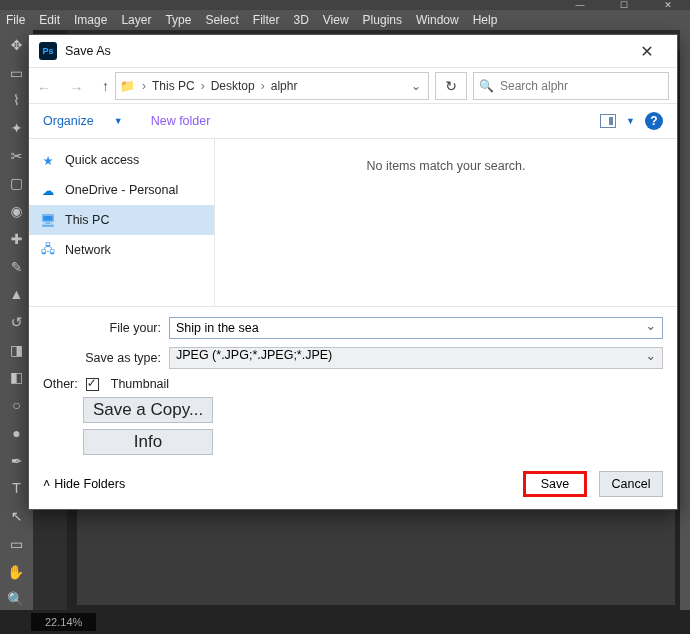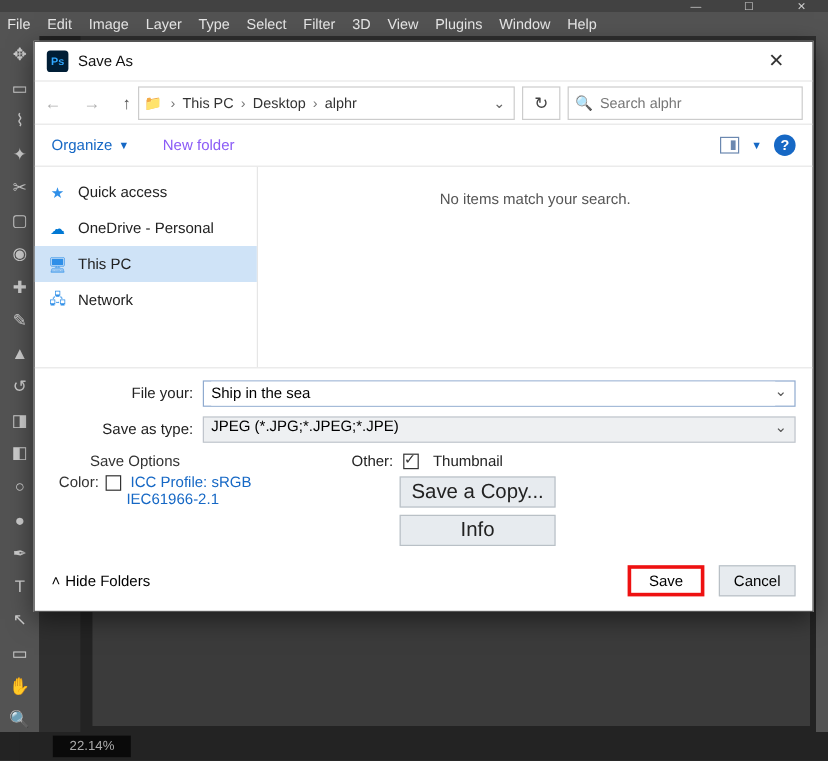--- a/index.html
+++ b/index.html
@@ -8,21 +8,21 @@
 
 .ps-titlebar { background: #424242; height: 10px; display: flex; justify-content: flex-end; align-items: center; }
 .ps-titlebar .wc { width: 44px; height: 10px; color:#ccc; font-size:9px; display:flex; align-items:center; justify-content:center; }
 .ps-menubar { background: #535353; height: 20px; display: flex; align-items: center; padding: 0 6px; gap: 14px; color:#e6e6e6; font-size:12px; }
 .ps-menubar .mi { cursor: default; }
 
 .ps-workspace { background:#232323; position:absolute; top:30px; bottom:0; left:0; right:0; }
 .ps-toolcol { position:absolute; left:0; top:0; width:33px; bottom:24px; background:#535353; display:flex; flex-direction:column; align-items:center; padding-top:4px; gap:6px;}
 .ps-toolcol .tool { width:22px; height:22px; color:#ccc; font-size:14px; display:flex; align-items:center; justify-content:center; }
 .ps-right { position:absolute; right:0; top:0; bottom:24px; width:10px; background:#535353; }
-.ps-statusbar { position:absolute; bottom:0; left:16px; right:0; height:24px; background:#232323; color:#aaa; font-size:11px; display:flex; align-items:center; }
+.ps-statusbar { position:absolute; bottom:0; left:3px; right:0; height:24px; background:#232323; color:#aaa; font-size:11px; display:flex; align-items:center; }
 .ps-statusbar .zoom { background:#0a0a0a; padding:3px 14px; margin-left:28px; }
 .ps-statusbar .dims { background:#0a0a0a; padding:3px 14px; margin-left:10px; }
 .doc-area { position:absolute; left:33px; right:10px; top:0; bottom:24px; background:#232323; }
 .ruler-h { position:absolute; left:34px; right:0; height:20px; top:0; background:#2f2f2f; }
 .ruler-v { position:absolute; left:0; width:34px; top:20px; bottom:0; background:#2f2f2f; }
 .canvas { position:absolute; left:44px; right:5px; top:25px; bottom:5px; background:#3b3b3b; }
 
 
 .dialog { position:absolute; left:28px; top:34px; width:650px; height:476px; background:#fff; border:1px solid #555; box-shadow:0 6px 20px rgba(0,0,0,.5); display:flex; flex-direction:column; }
 .dlg-title { height:32px; display:flex; align-items:center; padding:0 10px; font-size:12.5px; color:#111; }
@@ -36,21 +36,21 @@
 .crumb-icon { width:24px; display:flex; justify-content:center; color:#f4c04e; }
 .crumb { padding:0 4px; }
 .crumb-sep { color:#777; padding:0 2px; }
 .crumb-chev { margin-left:auto; width:24px; text-align:center; color:#666; }
 .refresh { border:1px solid #ccc; height:28px; width:32px; display:flex; align-items:center; justify-content:center; color:#444; font-size:14px; }
 .search-box { border:1px solid #ccc; height:28px; width:196px; display:flex; align-items:center; font-size:12px; color:#777; }
 .search-box .sicon { width:26px; text-align:center; color:#555; }
 .search-box .stext { flex:1; }
 
 .tool-row { height:36px; border-top:1px solid #e6e6e6; border-bottom:1px solid #e6e6e6; display:flex; align-items:center; padding:0 14px; font-size:12.5px; }
-.tool-row .org { color:#1668c5; display:flex; align-items:center; gap:5px; }
+.tool-row .org { color:#1668c5; display:flex; align-items:center; gap:20px; }
 .tool-row .newf { color:#8b5cf6; margin-left:28px; }
 .tool-row .right { margin-left:auto; display:flex; align-items:center; gap:10px; }
 .view-icon { width:16px; height:14px; border:1px solid #6b88b0; display:inline-block; position:relative; }
 .view-icon::after{content:""; position:absolute; right:2px; top:2px; bottom:2px; width:4px; background:#6b88b0;}
 .help { width:18px; height:18px; background:#1668c5; color:#fff; border-radius:50%; font-size:12px; display:flex; align-items:center; justify-content:center; font-weight:700; }
 
 .body { flex:1; display:flex; }
 .sidebar { width:186px; border-right:1px solid #e6e6e6; padding:6px 0; }
 .sidebar .item { height:30px; display:flex; align-items:center; padding:0 10px; gap:8px; font-size:12.5px; color:#222; }
 .sidebar .item.active { background:#cfe3f7; }
@@ -228,37 +228,20 @@
       <span class="lbl">Save as type:</span>
       <div class="field">
         <div class="combo gray">
           <span>JPEG (*.JPG;*.JPEG;*.JPE)</span>
           <span class="chev">⌄</span>
         </div>
       </div>
     </div>
 
     <div class="opts">
-      <div class="left">
-        <div class="left-inner">
-          <div class="opts-title">Save Options</div>
-          <div class="color-row">
-            <span class="cl">Color:</span>
-            <div>
-              <div>
-                <span class="chk"></span>
-                <span class="link">ICC Profile: sRGB</span>
-              </div>
-              <div style="padding-left:17px;">
-                <span class="link">IEC61966-2.1</span>
-              </div>
-            </div>
-          </div>
-        </div>
-      </div>
       <div class="right">
         <div class="toprow">
           <span>Other:</span>
           <span class="chk checked"></span>
           <span>Thumbnail</span>
         </div>
         <div style="margin-left:40px;">
           <div class="btn">Save a Copy...</div>
           <div class="btn">Info</div>
         </div>

